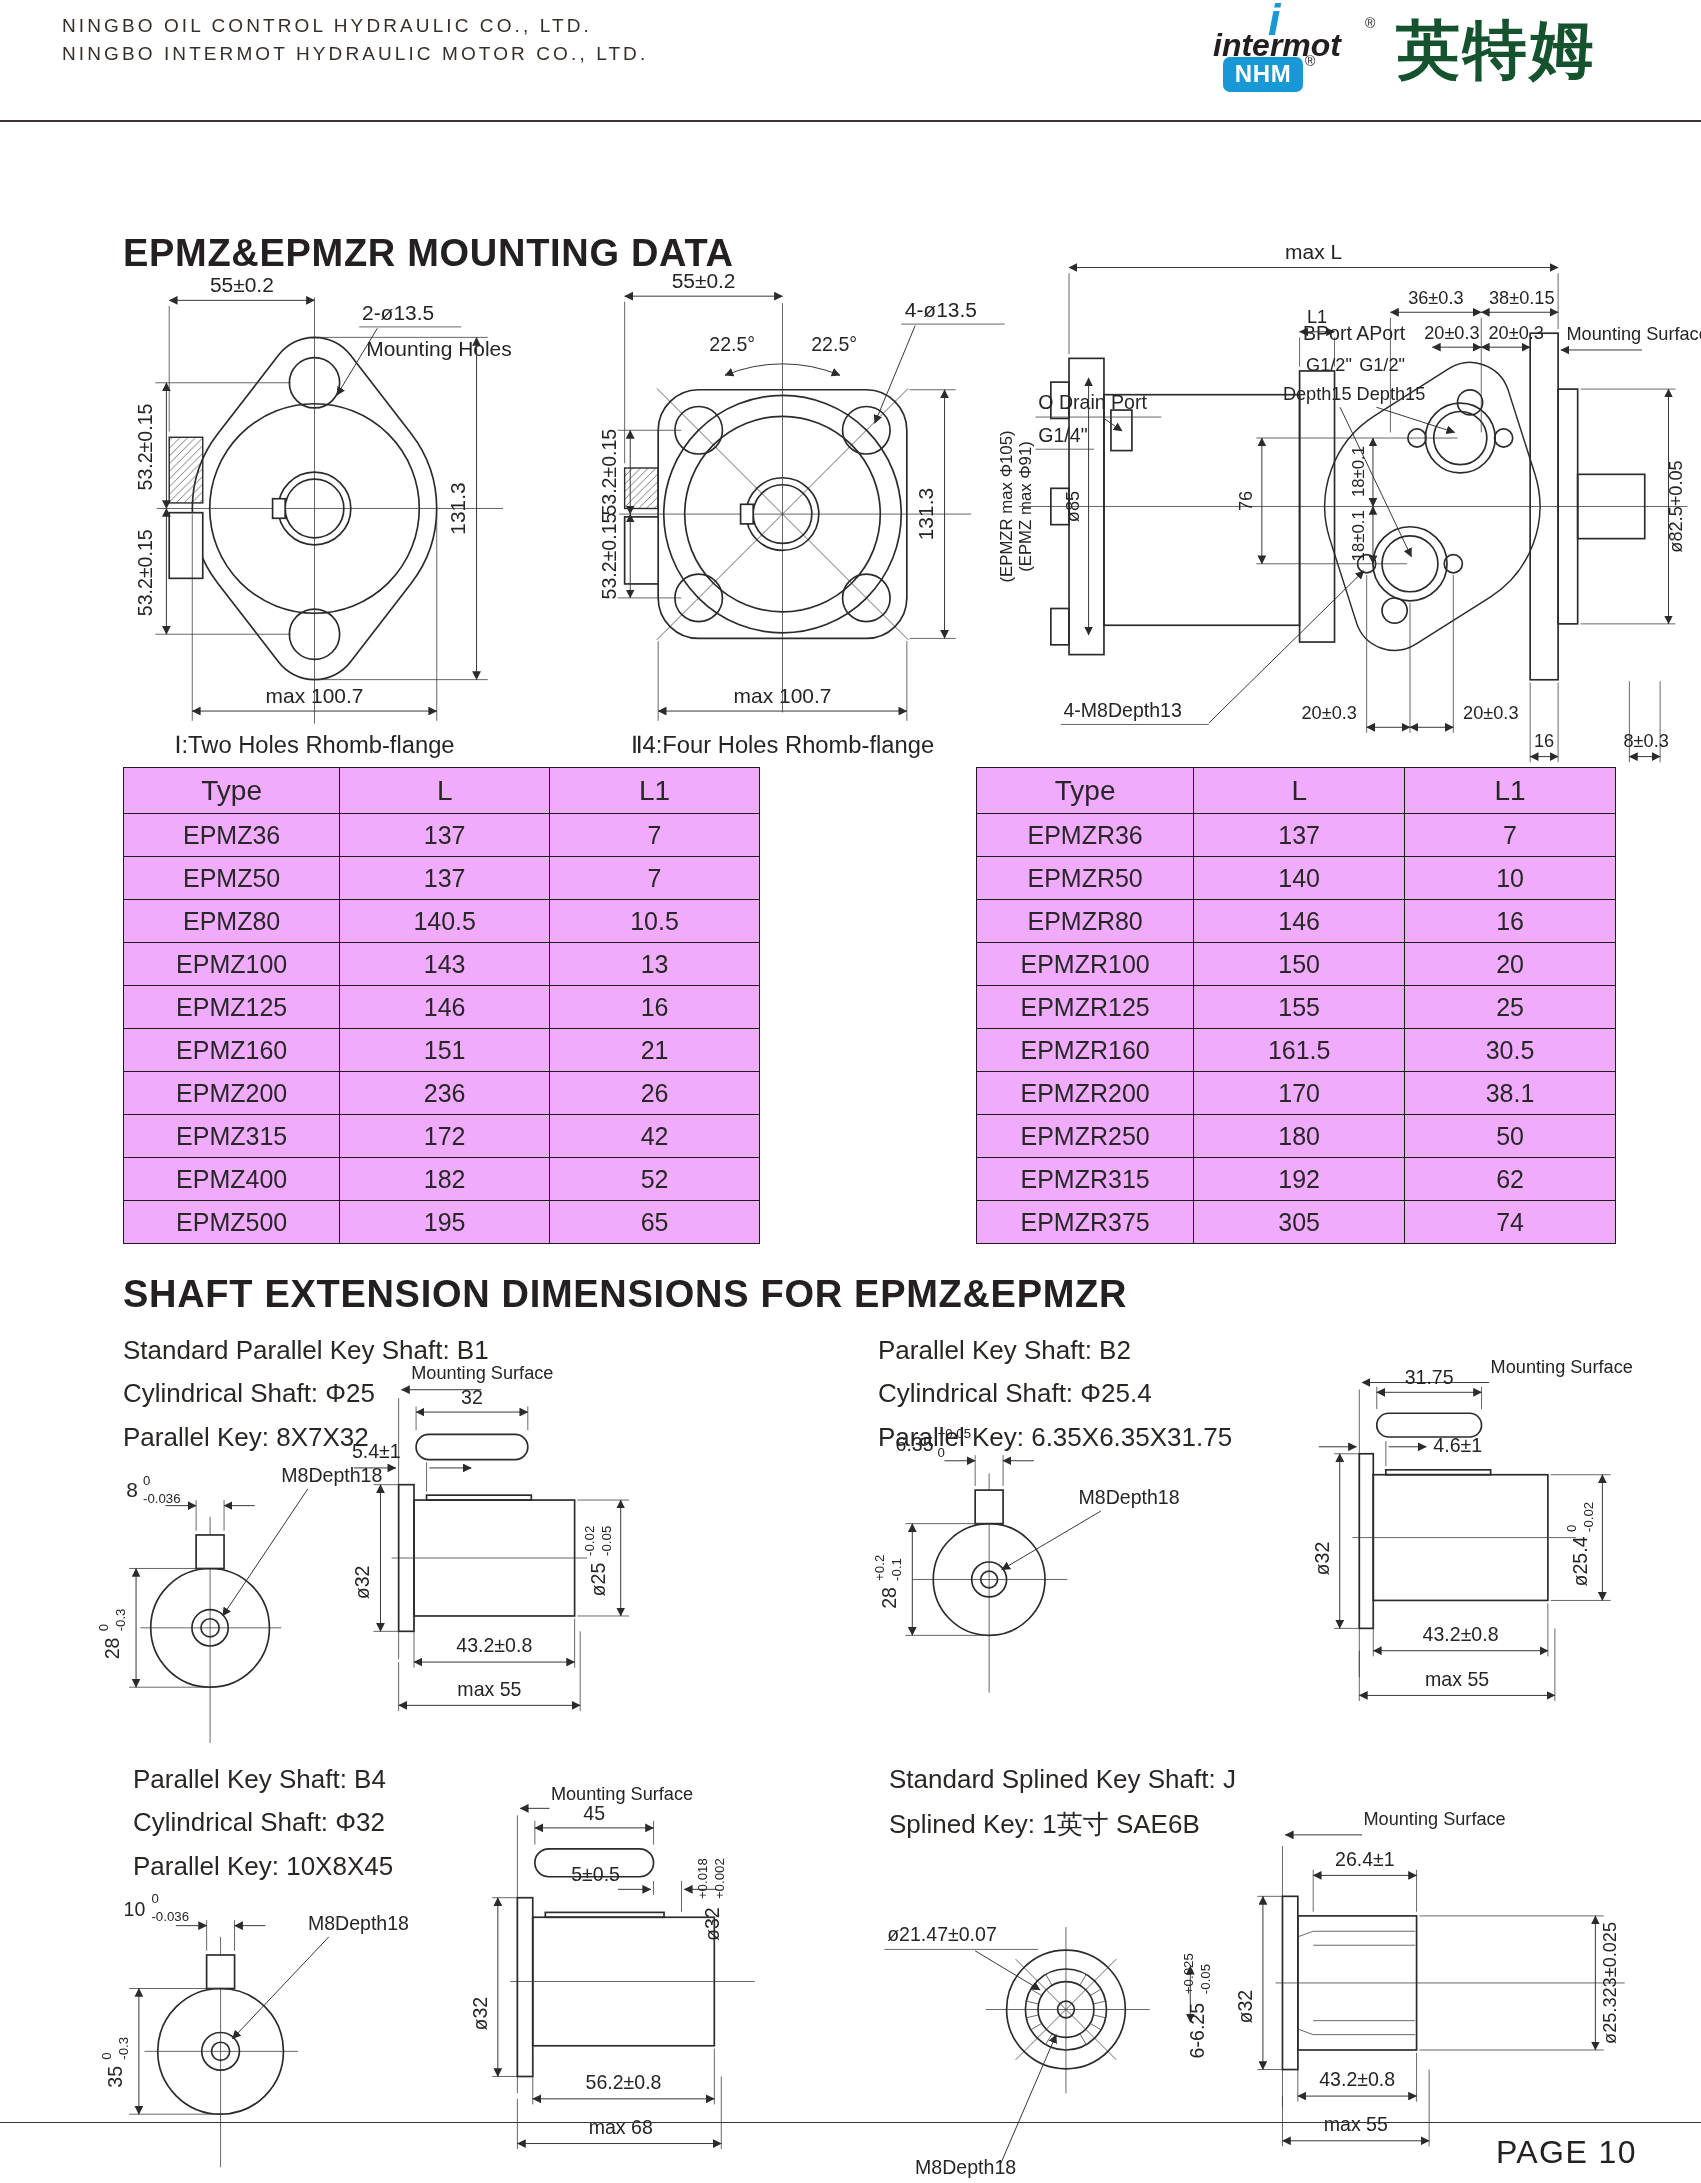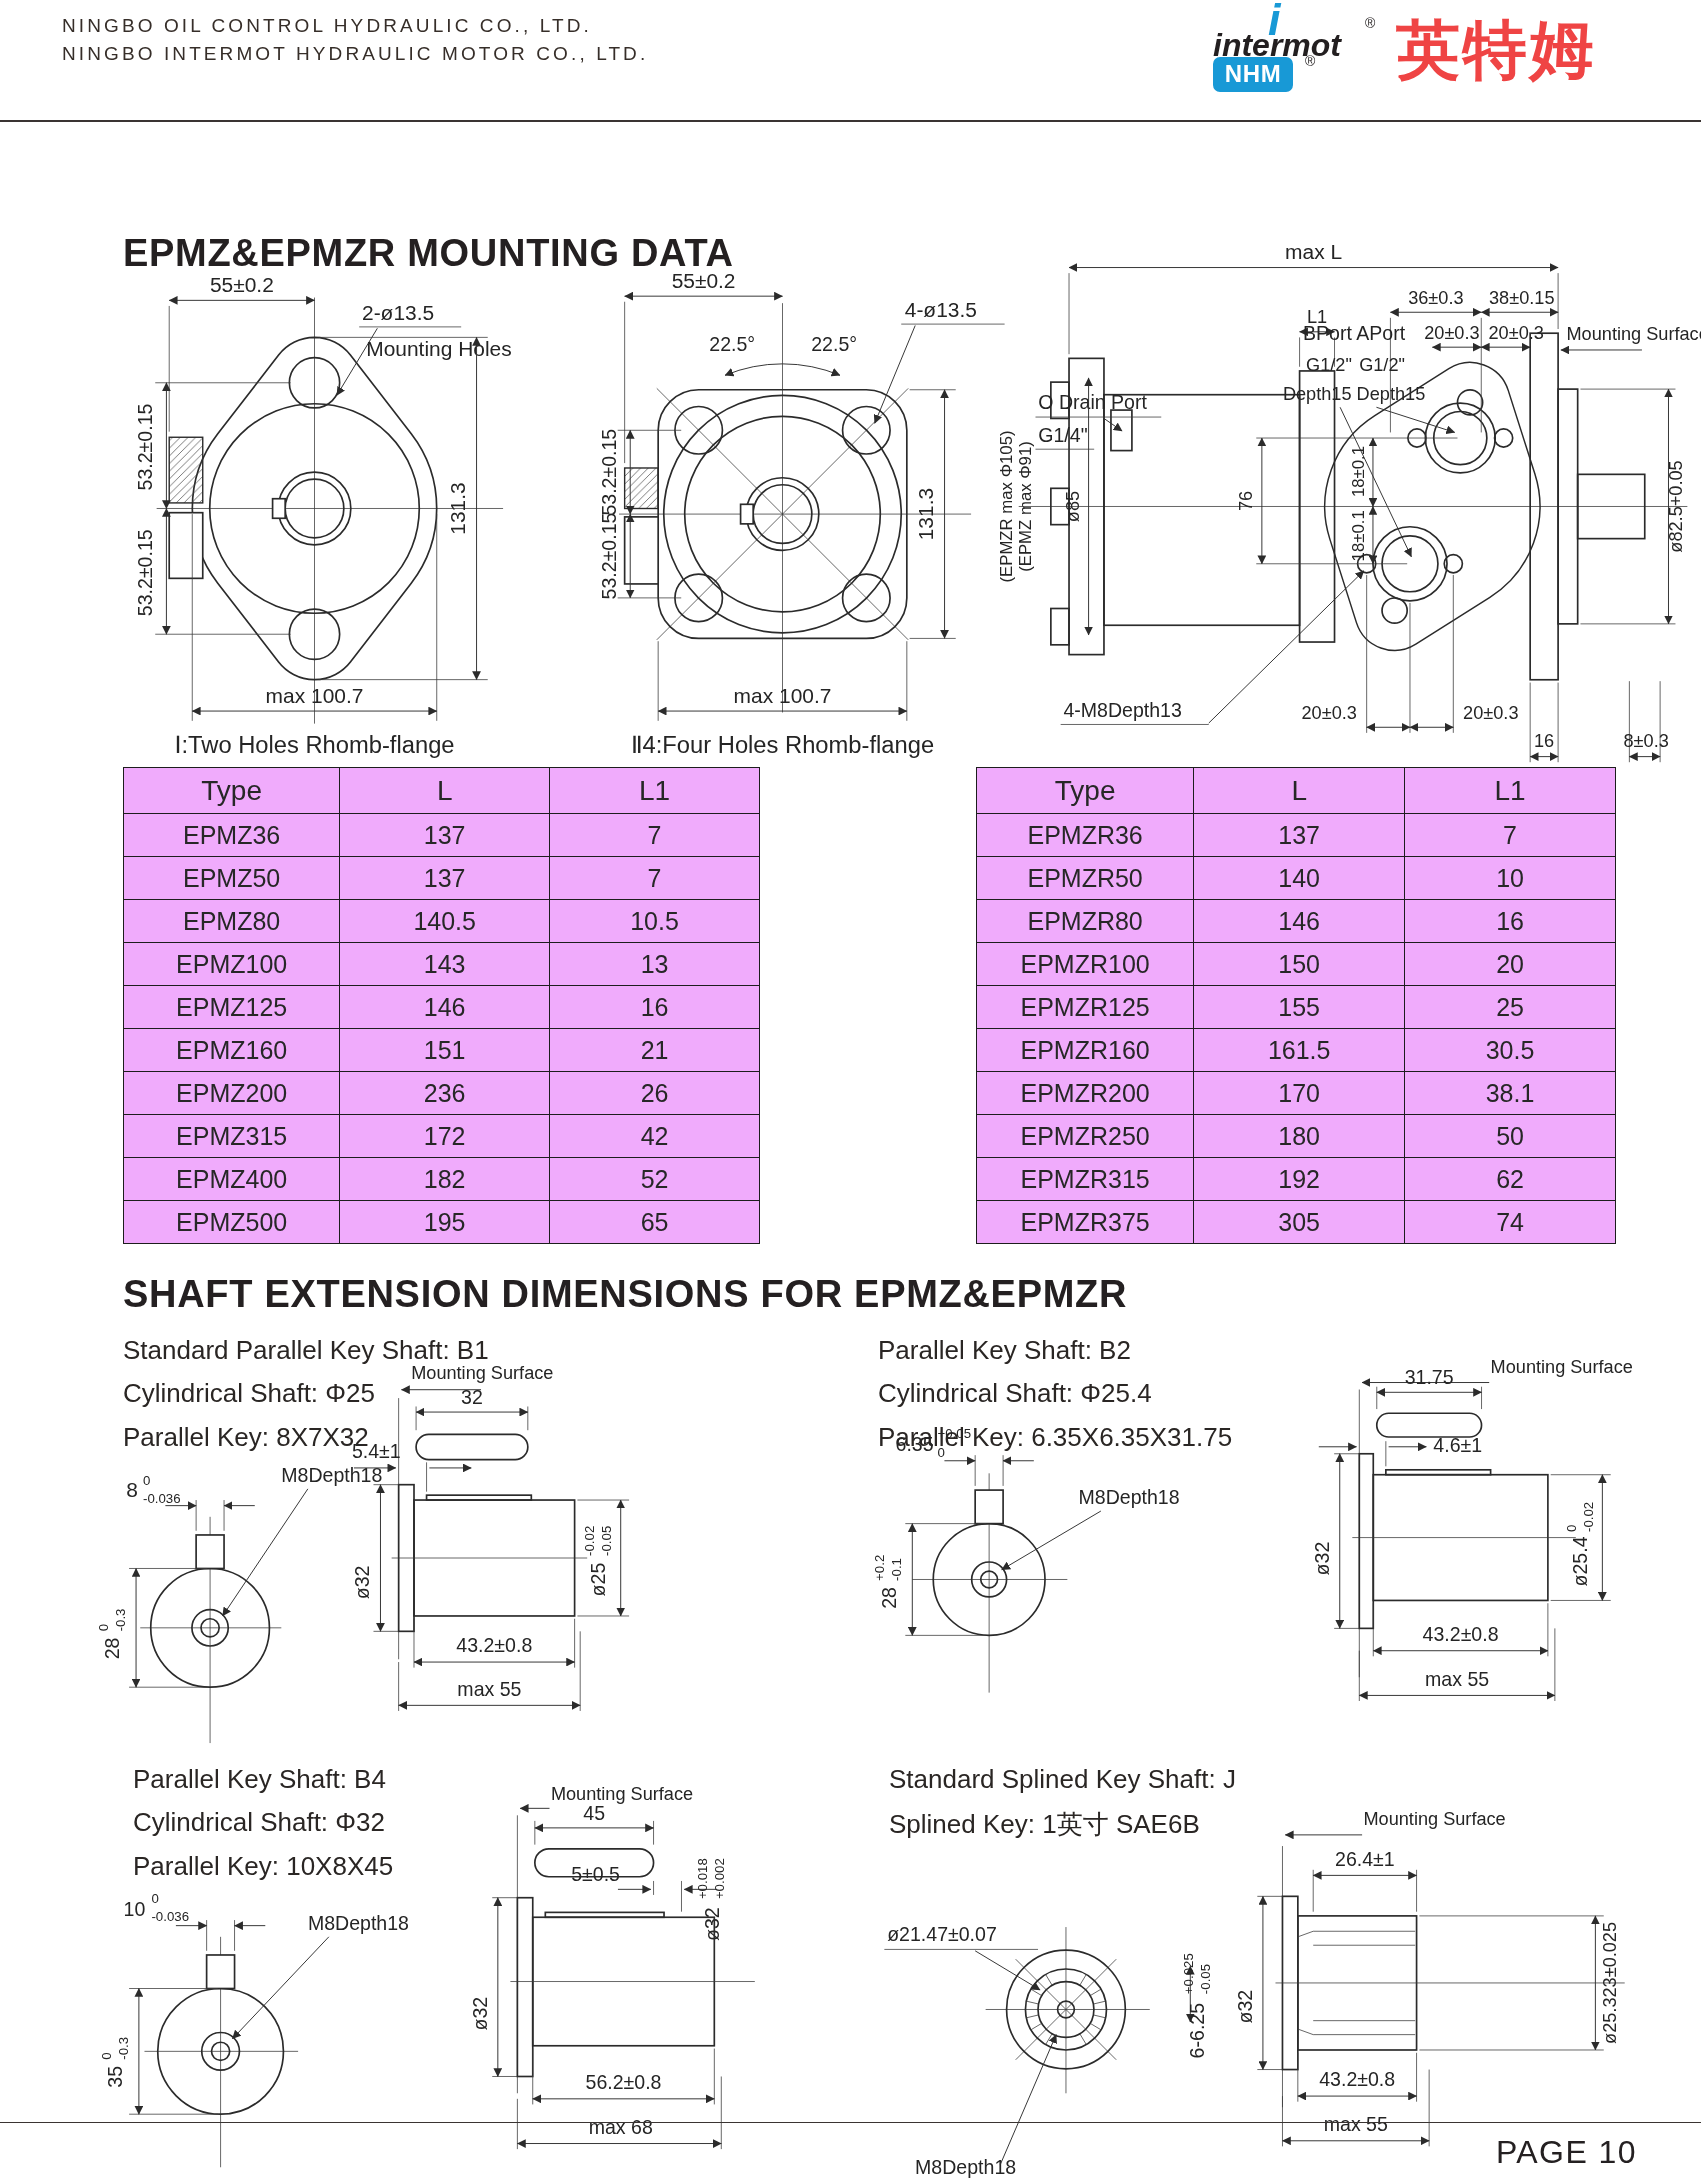--- a/index.html
+++ b/index.html
@@ -7,21 +7,21 @@
         font-family:"Liberation Sans", sans-serif;color:#262220;}
   .abs{position:absolute;}
   
   .company{font-size:19px;letter-spacing:3.1px;color:#362e29;white-space:nowrap;}
   #head-rule{left:0;top:120px;width:1701px;height:2.1px;background:#3a3432;}
   .logo-brand{font-style:italic;font-weight:bold;font-size:32px;color:#231f20;}
   .logo-i{color:#1899d6;font-size:45px;font-style:italic;font-weight:bold;line-height:0;}
   .reg{font-size:14px;vertical-align:top;color:#231f20;}
   .nhm-box{display:inline-block;background:#1899d6;color:#fff;font-weight:bold;font-size:24px;
            padding:1.4px 9.8px;border-radius:7px;border:2.1px solid #1899d6;letter-spacing:0.7px;}
-  .logo-cn{font-size:64px;font-weight:bold;color:#ef4444;letter-spacing:2.8px;white-space:nowrap;text-align:right;}
+  .logo-cn{font-size:64px;font-weight:bold;color:#14532d;letter-spacing:2.8px;white-space:nowrap;text-align:right;}
   
   .h1{font-size:38px;font-weight:bold;letter-spacing:0.7px;color:#242021;white-space:nowrap;}
   
   table.dtable{border-collapse:collapse;table-layout:fixed;position:absolute;background:#f0abfc;}
   table.dtable th,table.dtable td{border:1.8px solid #1d1d1d;text-align:center;vertical-align:middle;
        font-weight:normal;color:#272727;overflow:hidden;white-space:nowrap;}
   table.dtable th{height:43px;font-size:28px;}
   table.dtable td{height:40px;font-size:25px;}
   
   .spec{font-size:26px;color:#2a2624;white-space:nowrap;}
@@ -44,21 +44,21 @@
 
 <div id="page">
 
   <div class="abs company" style="left:62px;top:15.4px;">NINGBO OIL CONTROL HYDRAULIC CO., LTD.</div>
   <div class="abs company" style="left:62px;top:43px;">NINGBO INTERMOT HYDRAULIC MOTOR CO., LTD.</div>
 
   <div class="abs" style="left:1213px;top:7px;width:426px;height:84px;">
     <span class="logo-i abs" style="left:55px;top:12.6px;">i</span>
     <span class="logo-brand abs" style="left:0px;top:19.6px;">intermot</span>
     <span class="reg abs" style="left:152px;top:8.4px;">®</span>
-    <span class="nhm-box abs" style="left:0;top:50px;text-align:right;">NHM</span>
+    <span class="nhm-box abs" style="left:10px;top:50px;text-align:right;">NHM</span>
     <span class="reg abs" style="left:92px;top:46px;">®</span>
     <span class="logo-cn abs" style="left:183px;top:0px;">英特姆</span>
   </div>
   <div class="abs" id="head-rule"></div>
 
   <div class="abs h1" style="left:123px;top:232px;">EPMZ&amp;EPMZR MOUNTING DATA</div>
 
   <svg class="abs" style="left:84px;top:257px;" width="461" height="503" viewBox="0 0 660 720">
     <defs>
       <marker id="ah" viewBox="0 0 10 10" refX="9.5" refY="5" markerWidth="9" markerHeight="9" orient="auto-start-reverse">

